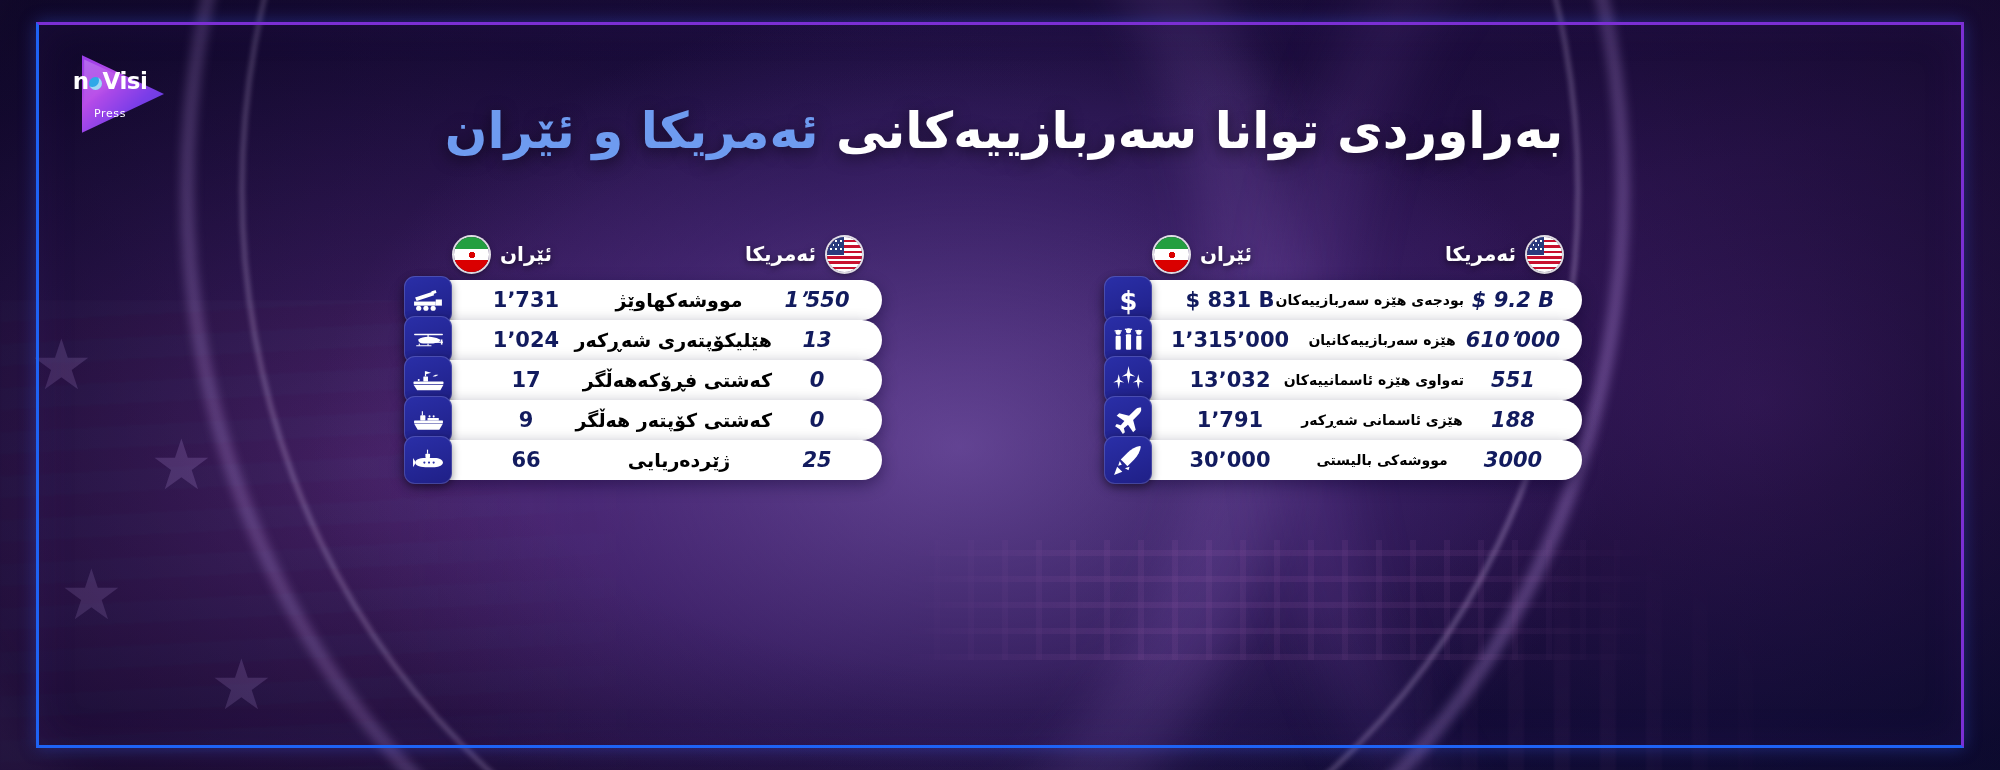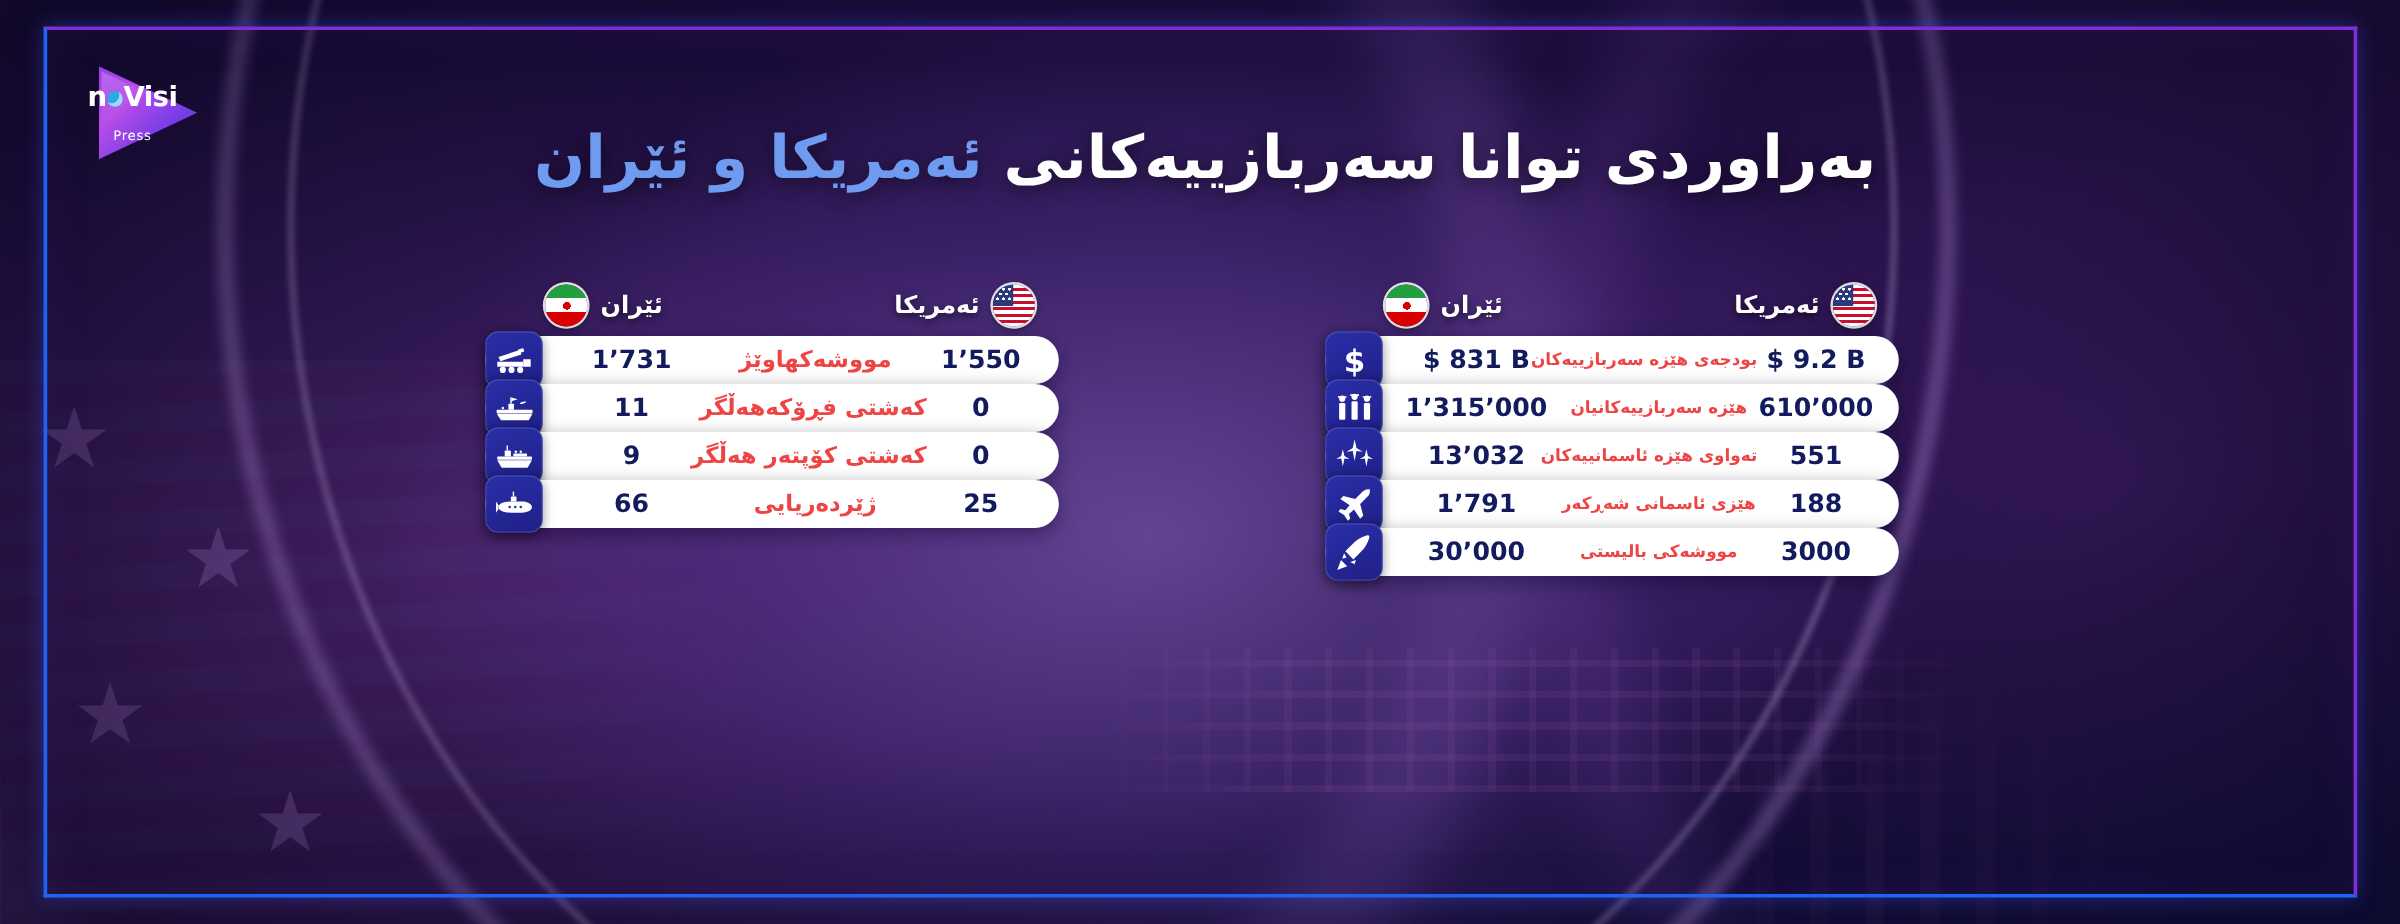--- a/index.html
+++ b/index.html
@@ -198,25 +198,25 @@
     display:flex; align-items:center; justify-content:center;
   }
   .row-icon svg{ width:33px; height:33px; fill:#ffffff; }
 
   .row-val-us{
     position:absolute; left:62px; width:120px; text-align:center;
     font-size:21px; font-weight:bold; color:#121b5e; direction:ltr;
   }
   .row-label{
     position:absolute; left:182px; right:110px; text-align:center;
-    font-size:19px; font-weight:bold; color:#ef4444; white-space:nowrap;
+    font-size:19px; font-weight:bold; color:#000000; white-space:nowrap;
   }
   .row-val-ir{
     position:absolute; right:10px; width:110px; text-align:center;
-    font-size:21px; font-weight:bold; color:#121b5e; direction:ltr;
+    font-size:21px; font-weight:bold; color:#121b5e; direction:ltr;font-style:italic;
   }
   
   #col-right .row-label{ left:196px; right:118px; font-size:14px; }
   #col-right .row-val-us{ width:128px; }
   #col-right .row-val-ir{ width:118px; }
 </style>
 </head>
 <body>
 
 <div id="stage">
@@ -273,30 +273,47 @@
               <path d="M46 30h12v12H46z"></path>
             </svg>
           </div>
           <div class="row-val-us">1٬731</div>
           <div class="row-label">مووشەکهاوێژ</div>
           <div class="row-val-ir">1٬550</div>
         </div>
         <div class="row">
           <div class="row-icon">
             <svg viewBox="0 0 64 64">
+              <rect x="4" y="19" width="56" height="2.6" rx="1.3"></rect>
+              <rect x="30" y="21" width="2.4" height="6"></rect>
+              <path d="M12 30c6-5 16-6 26-5 7 .7 13 3 18 6-4 5-12 7-22 7H22c-6 0-10-3-10-8z"></path>
+              <path d="M38 34h22v2.6H38z"></path>
+              <path d="M56 30h3v10h-3z"></path>
+              <rect x="8" y="41" width="30" height="2.2" rx="1"></rect>
+              <rect x="13" y="38" width="2.2" height="4"></rect>
+              <rect x="30" y="38" width="2.2" height="4"></rect>
+            </svg>
+          </div>
+          <div class="row-val-us">1٬024</div>
+          <div class="row-label">هێلیکۆپتەری شەڕکەر</div>
+          <div class="row-val-ir">13</div>
+        </div>
+        <div class="row">
+          <div class="row-icon">
+            <svg viewBox="0 0 64 64">
               <path d="M3 40h58l-6 11H10z"></path>
               <rect x="3" y="34" width="58" height="5" rx="1.2"></rect>
               <rect x="22" y="24" width="9" height="10" rx="1"></rect>
               <rect x="25" y="14" width="2.4" height="10"></rect>
               <path d="M27 14l10 3-10 3z"></path>
               <path d="M40 24c3-3 7-4 11-3-3 3-7 4-11 3z"></path>
               <circle cx="13" cy="31" r="2"></circle>
             </svg>
           </div>
-          <div class="row-val-us">11</div>
+          <div class="row-val-us">17</div>
           <div class="row-label">کەشتی فڕۆکەهەڵگر</div>
           <div class="row-val-ir">0</div>
         </div>
         <div class="row">
           <div class="row-icon">
             <svg viewBox="0 0 64 64">
               <path d="M4 38h56l-7 12H11z"></path>
               <rect x="4" y="32" width="56" height="5" rx="1.2"></rect>
               <rect x="16" y="22" width="10" height="10" rx="1.4"></rect>
               <rect x="19" y="14" width="2.2" height="8"></rect>

